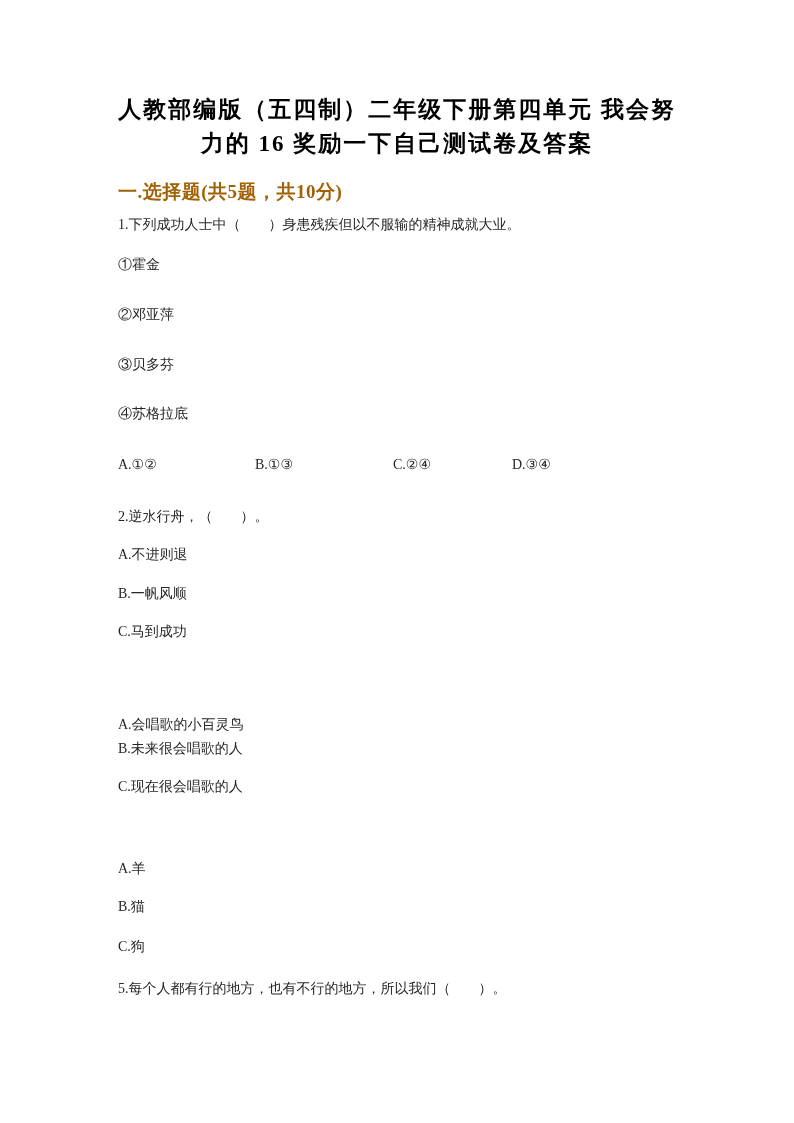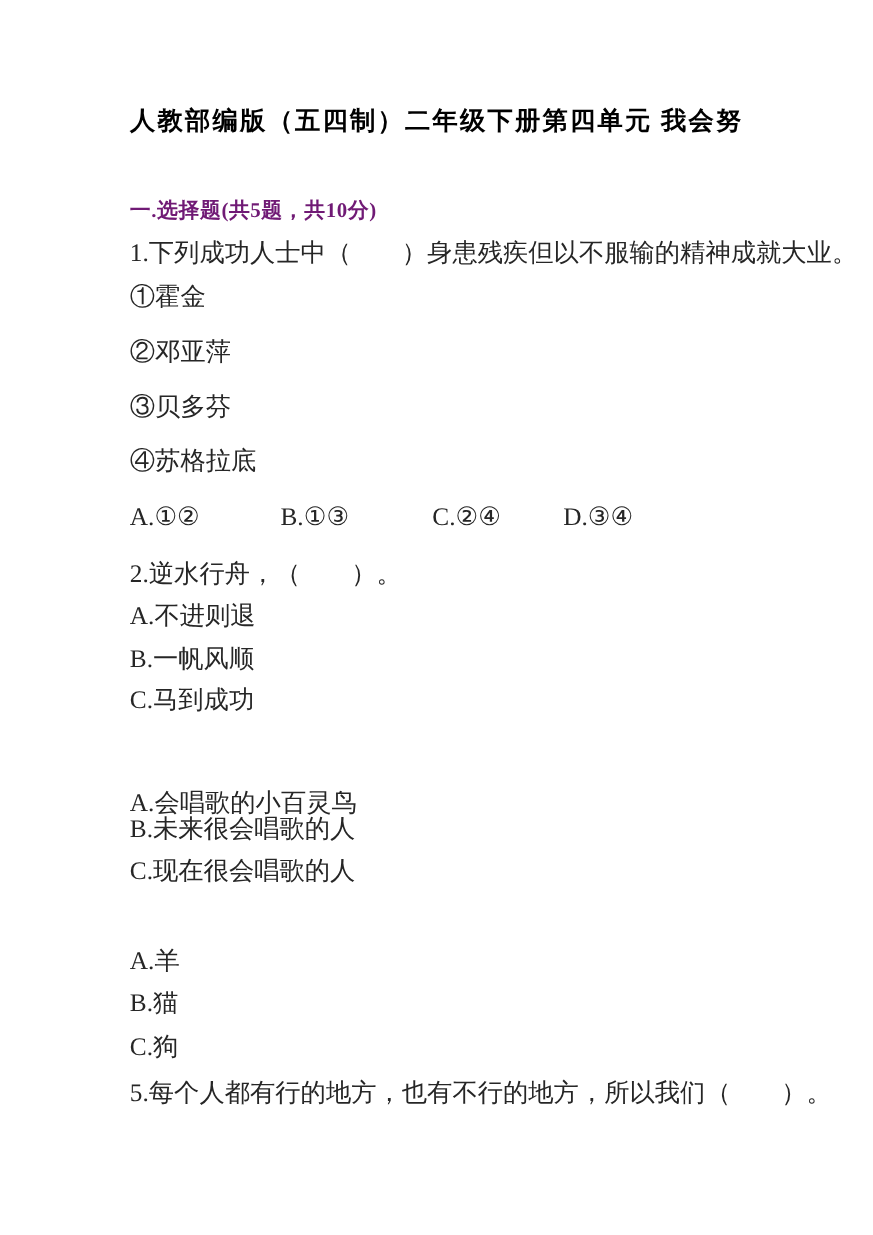--- a/index.html
+++ b/index.html
@@ -28,48 +28,49 @@
     font-size: 23px;
     font-weight: bold;
     letter-spacing: 2px;
     line-height: 1;
     color: #000000;
     white-space: nowrap;
   }
   .line {
     position: absolute;
     left: 118px;
-    font-size: 23px;
+    font-size: 14px;
     line-height: 1;
     white-space: nowrap;
     color: #262626;
   }
   .heading {
     font-weight: bold;
     font-size: 19px;
-    color: #701a75;
+    color: #a16207;
     letter-spacing: 0.5px;
   }
   .choice-row {
     width: 560px;
     height: 22px;
     font-family: Liberation Serif, serif;
   }
   .choice-row .choice {
     position: absolute;
     top: 0;
     white-space: nowrap;
   }
 </style>
 </head>
 <body>
 
 <div class="page">
 
   <div class="title-line" style="top:98px">人教部编版（五四制）二年级下册第四单元 我会努</div>
+  <div class="title-line" style="top:132px">力的 16 奖励一下自己测试卷及答案</div>
 
   <div class="line heading" style="top:182px">一.选择题(共5题，共10分)</div>
 
   <div class="line" style="top:218px">1.下列成功人士中（　　）身患残疾但以不服输的精神成就大业。</div>
   <div class="line" style="top:258px">①霍金</div>
   <div class="line" style="top:308px">②邓亚萍</div>
   <div class="line" style="top:358px">③贝多芬</div>
   <div class="line" style="top:407px">④苏格拉底</div>
   <div class="line choice-row" style="top:458px">
     <span class="choice" style="left:0px">A.①②</span>

